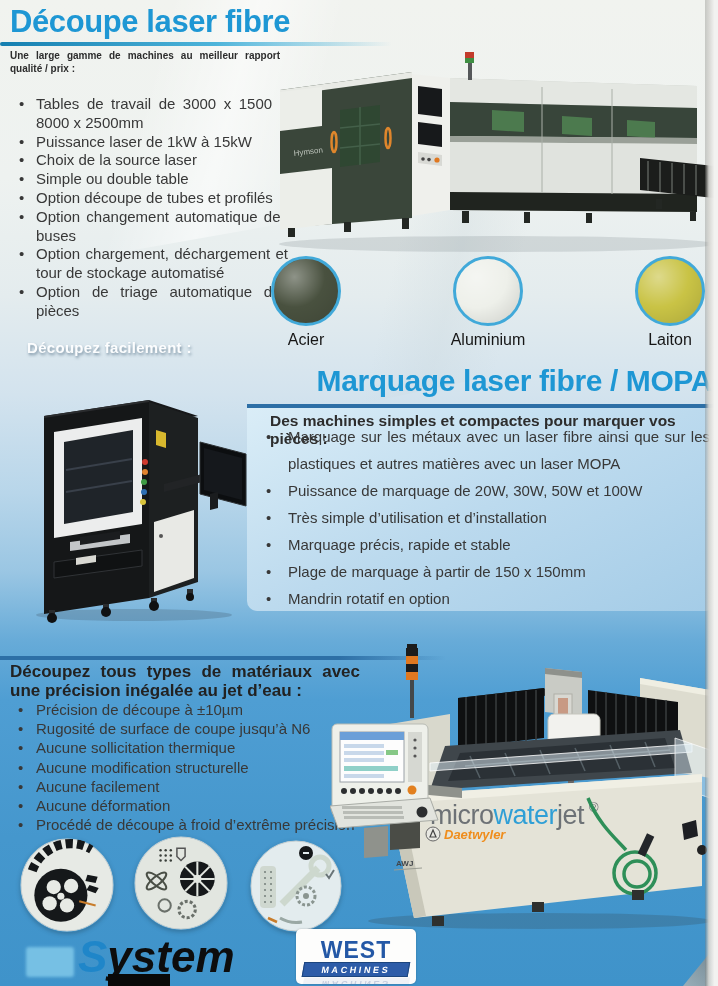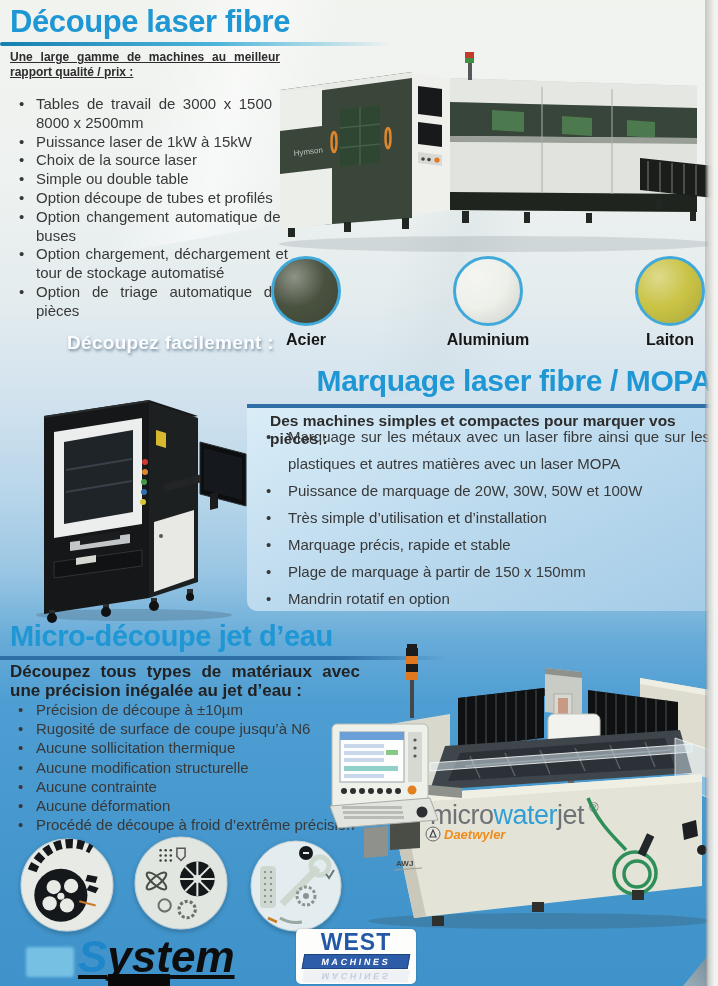--- a/index.html
+++ b/index.html
@@ -15,43 +15,43 @@
   .sheen { position:absolute; pointer-events:none; }
   #sheen1 { left:-90px; top:-50px; width:650px; height:280px; transform:rotate(-10deg);
     background:linear-gradient(115deg, rgba(255,255,255,0) 38%, rgba(255,255,255,.55) 50%, rgba(255,255,255,0) 62%); }
   #sheen2 { left:180px; top:120px; width:560px; height:260px; transform:rotate(-12deg);
     background:linear-gradient(115deg, rgba(200,213,218,0) 40%, rgba(200,213,218,.28) 50%, rgba(200,213,218,0) 60%); }
 
   .sec-title { color:#1e97d4; font-weight:bold; letter-spacing:-0.4px; white-space:nowrap; }
   #fiber-title { position:absolute; left:10px; top:4px; font-size:31px; }
   #fiber-rule  { position:absolute; left:0; top:42px; width:392px; height:4px; border-radius:2px;
     background:linear-gradient(90deg,#157fb0,#4db4da 55%,rgba(160,215,235,0)); }
-  #fiber-intro { position:absolute; left:10px; top:50px; width:270px; font-size:12px;
-    font-weight:bold; color:#2d2d2d; text-align:justify; line-height:1.25;text-decoration:underline; }
+  #fiber-intro { position:absolute; left:10px; top:50px; width:270px; font-size:10px;
+    font-weight:bold; color:#2d2d2d; text-align:justify; line-height:1.25; }
 
   .bullets { list-style:none; color:#383838; font-size:15px; }
   .bullets li { position:relative; padding-left:26px; }
   .bullets li::before { content:"•"; position:absolute; left:9px; top:0; }
   #fiber-bullets { position:absolute; left:10px; top:95px; width:278px; line-height:18.8px; }
   #fiber-bullets li { text-align:justify; }
 
   #machine-fiber { position:absolute; left:262px; top:44px; }
   #machine-marking { position:absolute; left:14px; top:366px; }
   #machine-waterjet { position:absolute; left:330px; top:638px; }
 
   #materials { position:absolute; left:263px; top:256px; width:450px; display:flex; justify-content:space-between; }
   .mat { width:86px; text-align:center; }
   .mat-c { display:block; width:70px; height:70px; margin:0 auto; border-radius:50%;
     border:3px solid #41a9d9; position:relative; }
   .mat-c::after { content:""; position:absolute; inset:0; border-radius:50%;
     background:radial-gradient(circle at 32% 28%, rgba(255,255,255,.38), rgba(255,255,255,0) 48%, rgba(0,0,0,.14) 100%); }
-  .mat-l { display:block; margin-top:5px; font-size:16px; color:#161616;font-weight:bold; }
-
-  #cut-label { position:absolute; left:27px; top:332px; font-size:19px; font-weight:bold;
-    color:#fcfdfe; letter-spacing:.3px; text-shadow:1px 2px 3px rgba(55,85,110,.6);margin-left:40px; }
+  .mat-l { display:block; margin-top:5px; font-size:16px; color:#161616; }
+
+  #cut-label { position:absolute; left:27px; top:339px; font-size:15px; font-weight:bold;
+    color:#fcfdfe; letter-spacing:.3px; text-shadow:1px 2px 3px rgba(55,85,110,.6); }
 
   #marking-title { position:absolute; right:6px; top:364px; font-size:30px; text-align:right; }
   #marking-rule { position:absolute; left:247px; top:404px; width:469px; height:4px; background:#2d6fa6; }
   #marking-panel { position:absolute; left:247px; top:408px; width:469px; height:203px;
     border-radius:0 0 10px 10px;
     background:linear-gradient(155deg,#daedf7 0%,#bcdaee 50%,#a4cce7 100%); }
   #marking-intro { position:absolute; left:258px; top:412px; width:452px; font-size:15.5px;
     font-weight:bold; color:#2d2d2d;margin-left:12px; }
   #marking-bullets { position:absolute; left:260px; top:423px; width:450px; line-height:27px; }
   #marking-bullets li { padding-left:28px; text-align:justify; }
@@ -67,25 +67,25 @@
 
   .sample { position:absolute; border-radius:50%; overflow:hidden;
     box-shadow:0 2px 4px rgba(30,60,80,.35); }
   #sample1 { left:20px;  top:838px; width:94px; height:94px; }
   #sample2 { left:134px; top:836px; width:94px; height:94px; }
   #sample3 { left:250px; top:840px; width:92px; height:92px; }
 
   #system { position:absolute; left:26px; top:930px; height:54px; display:flex; align-items:center; }
   #system-mark { width:48px; height:30px; margin:10px 4px 0 0; background:#79c3e6;
     filter:blur(1.5px); opacity:.95; border-radius:3px; }
-  #system-text { font-size:44px; font-style:italic; font-weight:bold; color:#0d0d0d; line-height:1; letter-spacing:0;text-decoration:underline; }
+  #system-text { font-size:44px; font-style:italic; font-weight:bold; color:#0d0d0d; line-height:1; letter-spacing:0; }
   #system-text .sys-s { color:#1f86c9; }
 
   #west { position:absolute; left:296px; top:929px; width:120px; height:55px; background:#fdfdfc;
-    border-radius:5px; box-shadow:0 0 2px rgba(0,0,0,.25); text-align:center; padding-top:2px; }
+    border-radius:5px; box-shadow:0 0 2px rgba(0,0,0,.25); text-align:center; padding-top:10px; }
   #west-word { color:#2458a6; font-size:23px; font-weight:bold; letter-spacing:1px; line-height:23px; }
   #west-banner { margin:0 auto; width:106px; background:#2d5ca8; transform:skewX(-10deg);
     color:#fff; font-size:9px; font-weight:bold; letter-spacing:2.6px; padding:1.5px 0 1px 0;
     border:1px solid #1c457e; }
   #west-reflect { margin:1px auto 0; width:106px; transform:skewX(-10deg) scaleY(-1); opacity:.35;
     background:rgba(70,100,160,.22); color:#5d77ad; font-size:9px; font-weight:bold;
     letter-spacing:2.6px; padding:1.5px 0 1px 0; }
 
   #edge-right { position:absolute; right:0; top:0; width:13px; height:100%; z-index:60;
     background:linear-gradient(90deg, rgba(100,100,95,.30) 0, rgba(214,214,210,.95) 30%, #f2f2f0 72%); }
@@ -247,30 +247,29 @@
         <circle cx="38" cy="252" r="5"></circle>
       <rect x="89" y="238" width="6" height="6" fill="#2a2c2e"></rect>
         <circle cx="92" cy="246" r="5"></circle>
       <rect x="137" y="232" width="6" height="6" fill="#2a2c2e"></rect>
         <circle cx="140" cy="240" r="5"></circle>
       <rect x="173" y="223" width="6" height="6" fill="#2a2c2e"></rect>
         <circle cx="176" cy="231" r="4"></circle>
     </g>
   </svg>
 
-  <div id="waterjet-title" class="sec-title">Micro-découpe jet d’eau</div>
   <div id="waterjet-rule"></div>
   <div id="waterjet-intro">Découpez tous types de matériaux avec une précision inégalée au jet d’eau :</div>
 
   <ul id="waterjet-bullets" class="bullets">
     <li>Précision de découpe à ±10µm</li>
     <li>Rugosité de surface de coupe jusqu’à N6</li>
     <li>Aucune sollicitation thermique</li>
     <li>Aucune modification structurelle</li>
-    <li>Aucune contrainte</li>
+    <li>Aucune facilement</li>
     <li>Aucune déformation</li>
     <li>Procédé de découpe à froid d’extrême précision</li>
   </ul>
 
   <svg id="machine-waterjet" width="388" height="295" viewBox="0 0 388 295">
     <ellipse cx="210" cy="283" rx="172" ry="8" fill="rgba(55,80,95,.28)"></ellipse>
 
     <polygon points="48,88 120,76 120,170 48,182" fill="#d8d8cc"></polygon>
     <polygon points="310,40 380,52 380,140 310,128" fill="#dddccf"></polygon>
     <polygon points="310,40 380,52 380,58 310,46" fill="#efeee2"></polygon>

